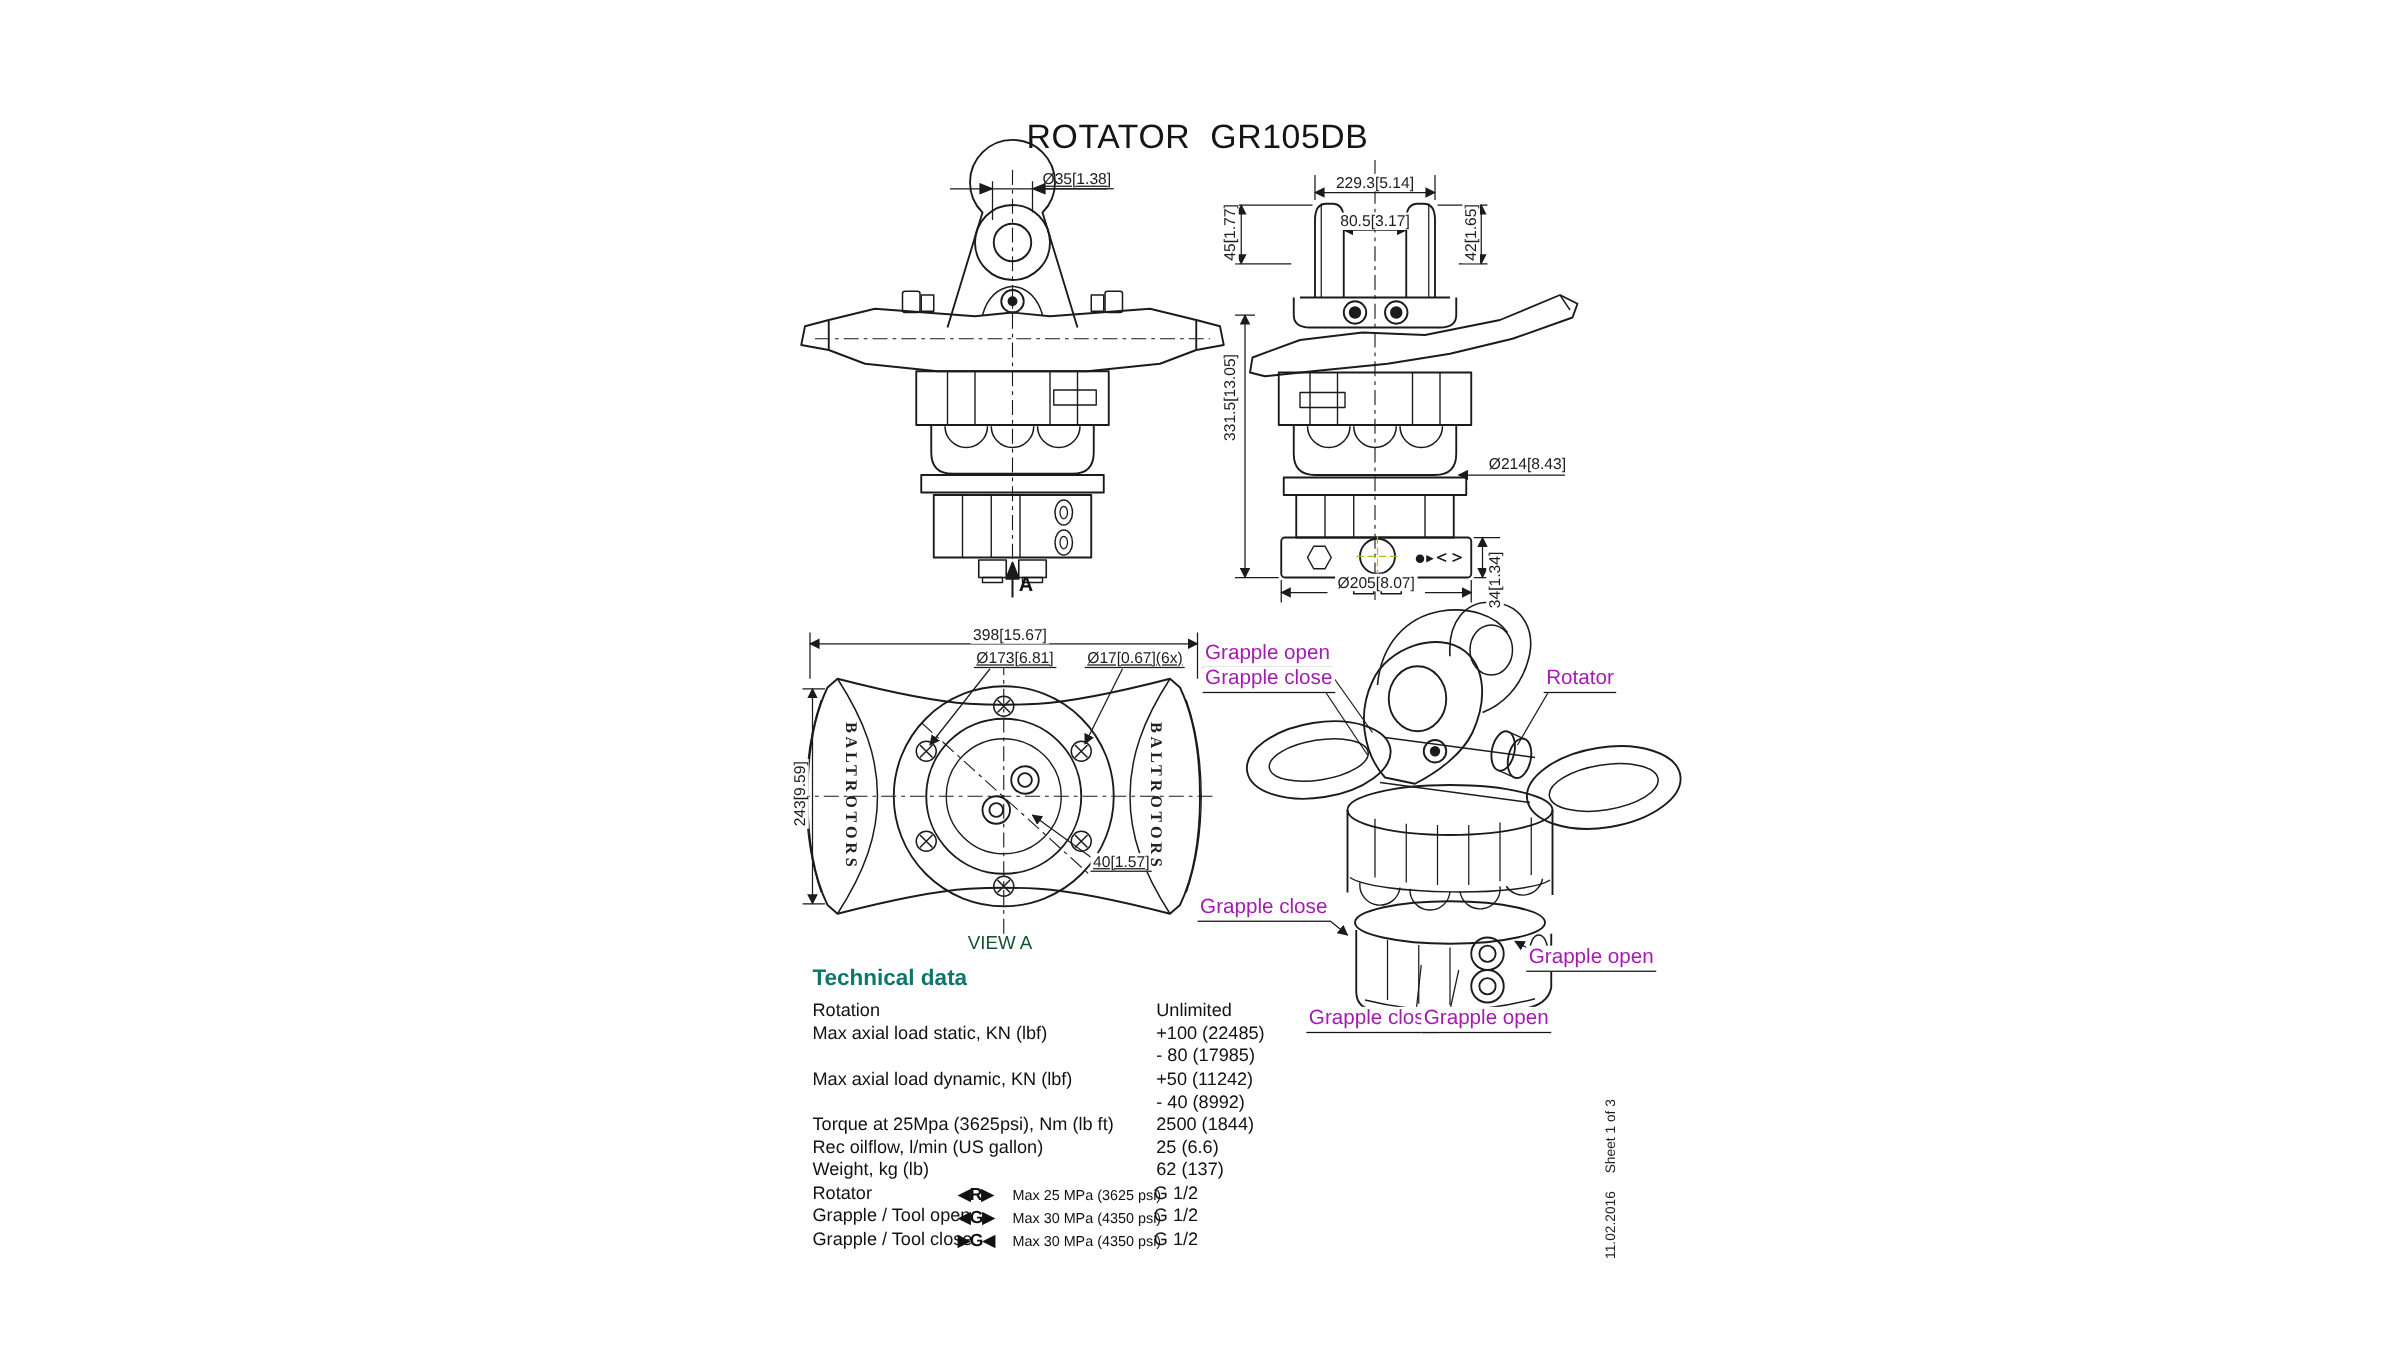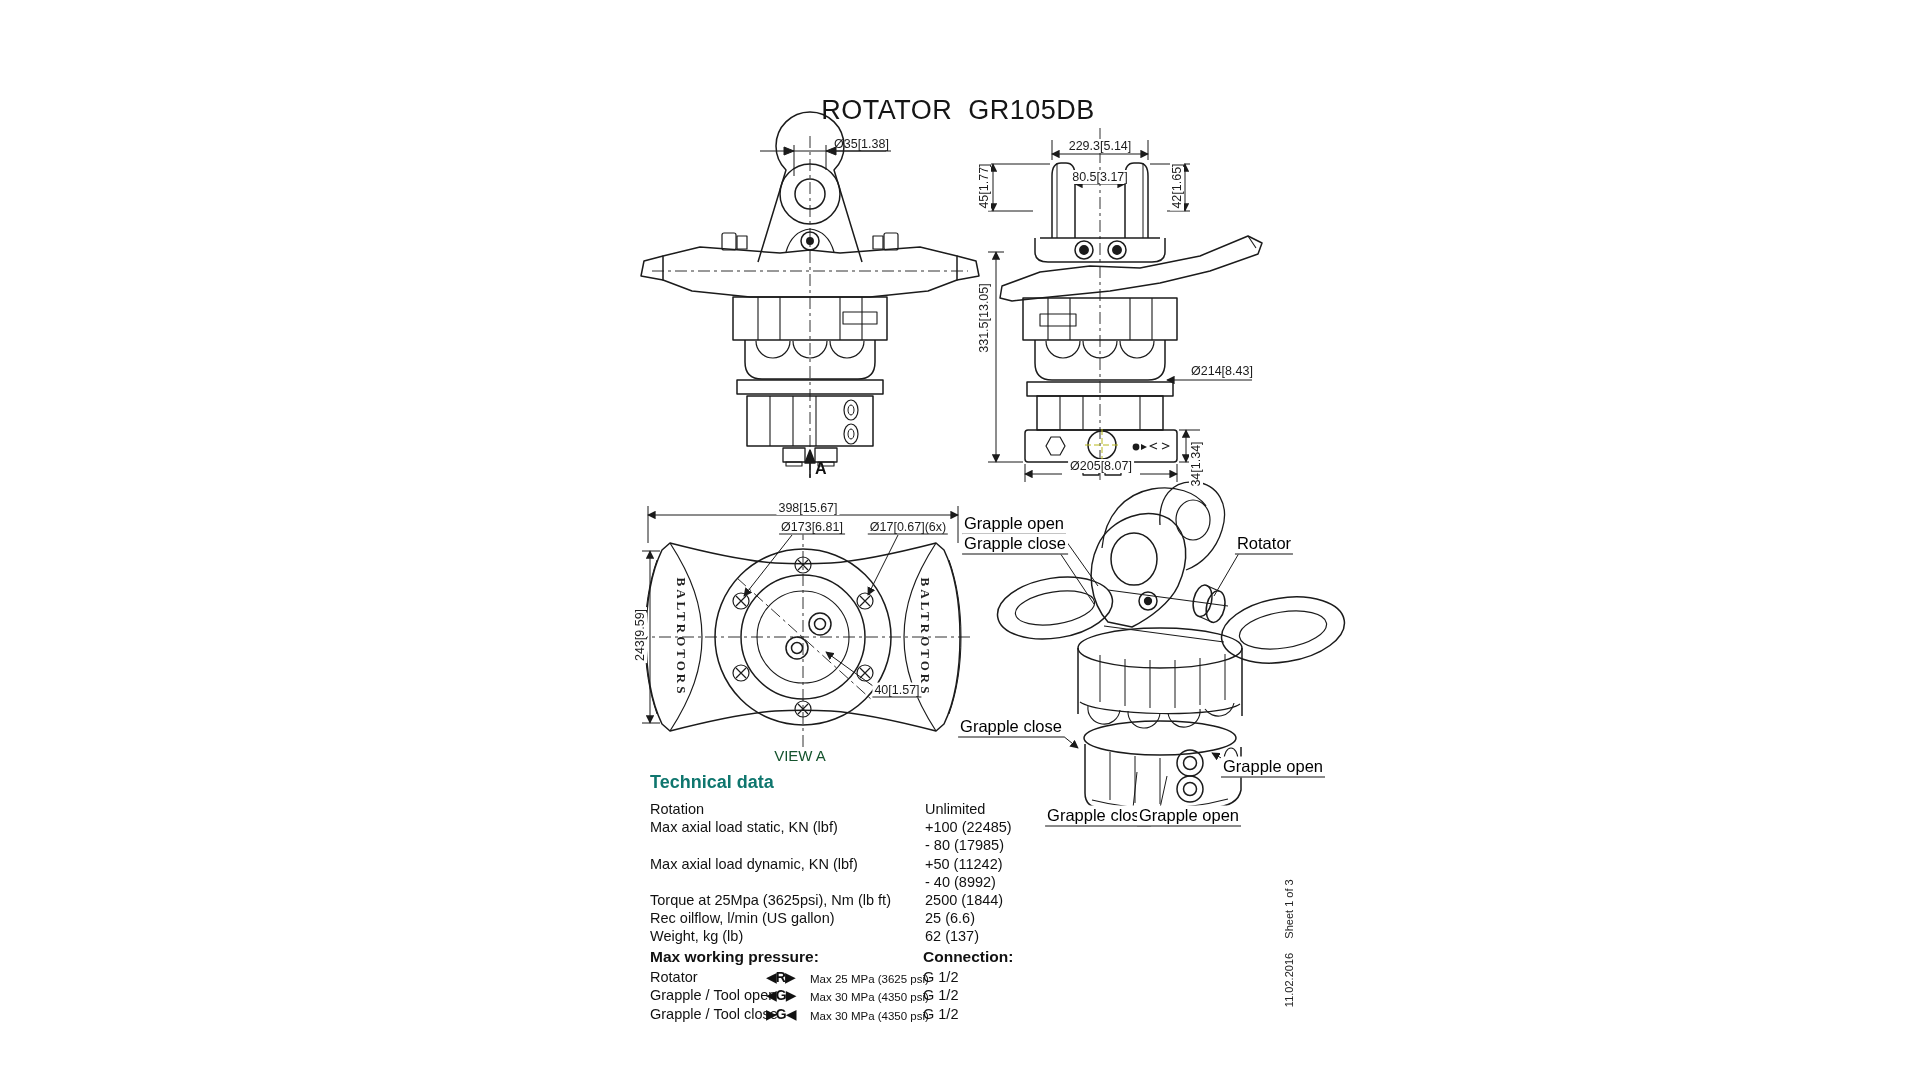--- a/index.html
+++ b/index.html
@@ -6,23 +6,23 @@
   #page{position:relative;width:1920px;height:1080px;background:#ffffff;overflow:hidden;
         font-family:"Liberation Sans","DejaVu Sans",sans-serif;color:#111;}
   svg.art{position:absolute;left:0;top:0;z-index:1;}
   .txt{position:absolute;z-index:2;white-space:pre;}
   .c{transform:translate(-50%,-50%);}
   .l{transform:translate(0,-50%);}
   .rot{transform:translate(-50%,-50%) rotate(-90deg);}
   .title{font-size:27px;font-weight:normal;letter-spacing:.5px;color:#151515;}
   .dim{font-size:12.5px;color:#1c1c1c;background:#fff;padding:0 2px;}
   .dim.nobg{background:transparent;}
-  .ul{border-bottom:1.2px solid #1c1c1c;}
+  .ul{border-bottom:1.2px solid #1c1c1c;text-decoration:underline;}
   .seclbl{font-size:16px;font-weight:bold;}
-  .plbl{font-size:16.5px;color:#000000;border-bottom:1.3px solid #141414;padding:0 2px 1px 2px;background:#fff;}
+  .plbl{font-size:16.5px;color:#a21caf;border-bottom:1.3px solid #141414;padding:0 2px 1px 2px;background:#fff;}
   .viewcap{font-size:15px;color:#14532d;}
   .cast{font-family:"Liberation Serif","DejaVu Serif",serif;font-weight:bold;font-size:13px;
         letter-spacing:3px;color:#222;}
   .vtext{font-size:11px;color:#222;}
   
   .tech{position:absolute;left:650px;top:772px;width:380px;z-index:2;}
   .tech h3{margin:0 0 7px 0;font-size:18px;font-weight:bold;color:#0f766e;}
   .trow{position:relative;height:18.2px;font-size:14.5px;line-height:18.2px;}
   .trow .val{position:absolute;left:275px;top:0;}
   .press{position:absolute;left:650px;top:946px;width:400px;z-index:2;}
@@ -355,24 +355,20 @@
     <span>Rec oilflow, l/min (US gallon)</span>
     <span class="val">25 (6.6)</span>
   </div>
   <div class="trow">
     <span>Weight, kg (lb)</span>
     <span class="val">62 (137)</span>
   </div>
 </div>
 
 <div class="press">
-  <div class="phead">
-    <span>Max working pressure:</span>
-    <span class="conn">Connection:</span>
-  </div>
   <div class="prow">
     <span>Rotator</span>
     <span class="sym">◀R▶</span>
     <span class="pval">Max 25 MPa (3625 psi)</span>
     <span class="pconn">G 1/2</span>
   </div>
   <div class="prow">
     <span>Grapple / Tool open</span>
     <span class="sym">◀G▶</span>
     <span class="pval">Max 30 MPa (4350 psi)</span>

